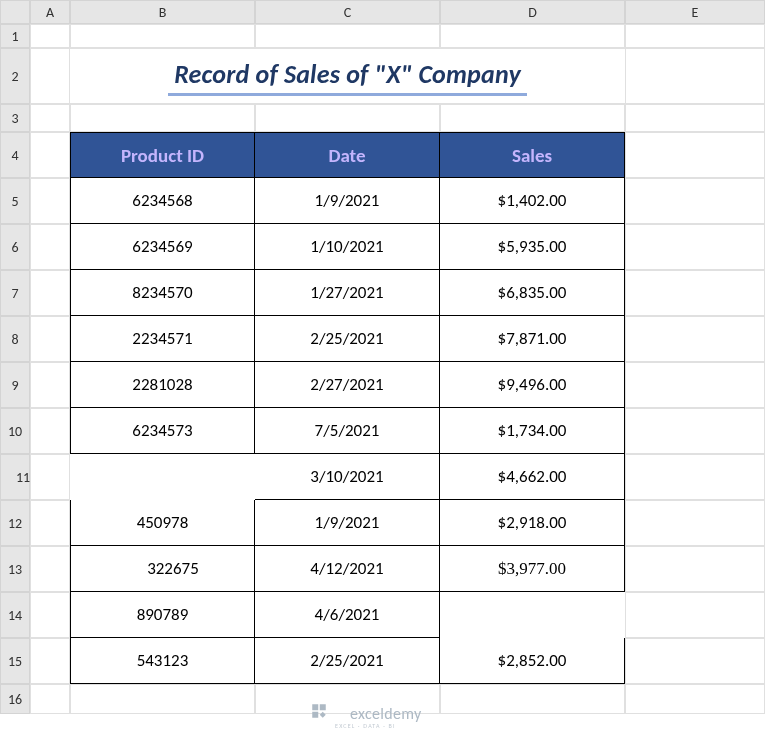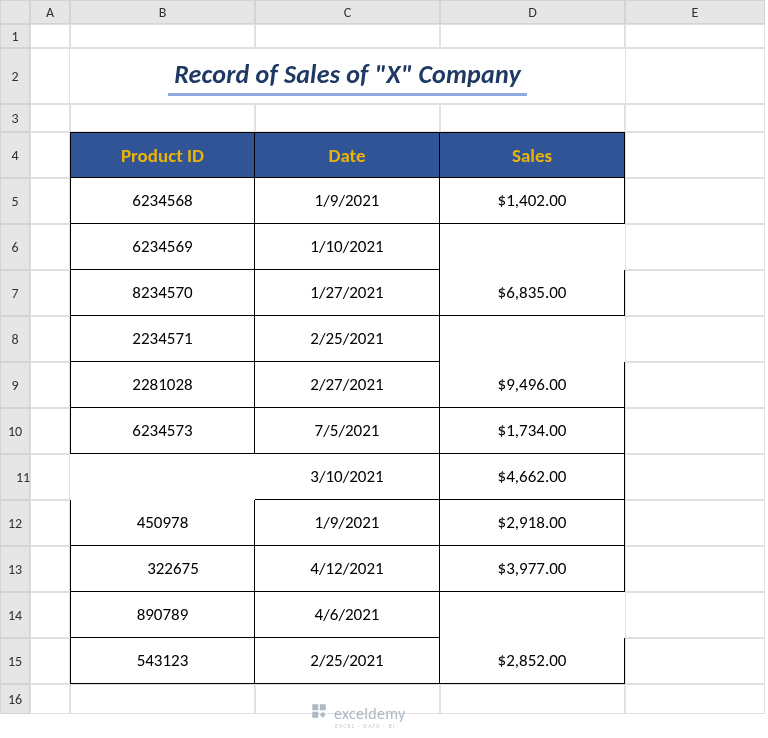--- a/index.html
+++ b/index.html
@@ -47,21 +47,21 @@
     font-weight: bold;
     font-style: italic;
     color: #1f3864;
     border-bottom: 3px solid #8faadc;
     padding: 1px 6px 3px 6px;
     letter-spacing: 0.2px;
   }
 
   .data-header {
     background: #305496;
-    color: #eab308;
+    color: #c4b5fd;
     font-weight: bold;
     font-size: 19px;
     display: flex;
     align-items: center;
     justify-content: center;
     border: 1px solid #000;
   }
   .data-header + .data-header { border-left: none; }
 
   .data-cell {
@@ -75,21 +75,21 @@
   }
   .bcell { border-top: none; }
   .lcell { border-left: none; }
 
   .watermark {
     position: absolute;
     left: 310px;
     top: 702px;
     display: flex;
     align-items: center;
-    gap: 6px;
+    gap: 22px;
     color: #adb9c4;
     font-size: 16px;
     font-weight: 500;
     letter-spacing: 0.3px;
   }
   .watermark svg { width: 18px; height: 18px; }
   .wm-sub {
     position: absolute;
     left: 335px;
     top: 722px;
@@ -172,39 +172,41 @@
     <div class="cell" style="grid-area: 4 / 5;"></div>
     <div class="cell" style="grid-area: 17 / 5;"></div>
     <div class="data-header" style="grid-area: 5 / 3;">Product ID</div>
     <div class="data-header lcell" style="grid-area: 5 / 4;">Date</div>
     <div class="data-header lcell" style="grid-area: 5 / 5;">Sales</div>
     <div class="data-cell bcell" style="grid-area: 6 / 3;">6234568</div>
     <div class="data-cell bcell lcell" style="grid-area: 6 / 4;">1/9/2021</div>
     <div class="data-cell bcell lcell" style="grid-area: 6 / 5;">$1,402.00</div>
     <div class="data-cell bcell" style="grid-area: 7 / 3;">6234569</div>
     <div class="data-cell bcell lcell" style="grid-area: 7 / 4;">1/10/2021</div>
+    <div class="data-cell bcell lcell" style="grid-area: 7 / 5;">$5,935.00</div>
     <div class="data-cell bcell" style="grid-area: 8 / 3;">8234570</div>
     <div class="data-cell bcell lcell" style="grid-area: 8 / 4;">1/27/2021</div>
     <div class="data-cell bcell lcell" style="grid-area: 8 / 5;">$6,835.00</div>
     <div class="data-cell bcell" style="grid-area: 9 / 3;">2234571</div>
     <div class="data-cell bcell lcell" style="grid-area: 9 / 4;">2/25/2021</div>
+    <div class="data-cell bcell lcell" style="grid-area: 9 / 5;">$7,871.00</div>
     <div class="data-cell bcell" style="grid-area: 10 / 3;">2281028</div>
     <div class="data-cell bcell lcell" style="grid-area: 10 / 4;">2/27/2021</div>
     <div class="data-cell bcell lcell" style="grid-area: 10 / 5;">$9,496.00</div>
     <div class="data-cell bcell" style="grid-area: 11 / 3;">6234573</div>
     <div class="data-cell bcell lcell" style="grid-area: 11 / 4;">7/5/2021</div>
     <div class="data-cell bcell lcell" style="grid-area: 11 / 5;">$1,734.00</div>
     <div class="data-cell bcell lcell" style="grid-area: 12 / 4;">3/10/2021</div>
     <div class="data-cell bcell lcell" style="grid-area: 12 / 5;">$4,662.00</div>
     <div class="data-cell bcell" style="grid-area: 13 / 3;">450978</div>
     <div class="data-cell bcell lcell" style="grid-area: 13 / 4;">1/9/2021</div>
     <div class="data-cell bcell lcell" style="grid-area: 13 / 5;">$2,918.00</div>
     <div class="data-cell bcell" style="grid-area: 14 / 3; padding-left: 21px;">322675</div>
     <div class="data-cell bcell lcell" style="grid-area: 14 / 4;">4/12/2021</div>
-    <div class="data-cell bcell lcell" style="grid-area: 14 / 5;">$3,977.00</div>
+    <div class="data-cell bcell lcell" style="grid-area: 14 / 5; font-family: Liberation Serif, serif;">$3,977.00</div>
     <div class="data-cell bcell" style="grid-area: 15 / 3;">890789</div>
     <div class="data-cell bcell lcell" style="grid-area: 15 / 4;">4/6/2021</div>
     <div class="data-cell bcell" style="grid-area: 16 / 3;">543123</div>
     <div class="data-cell bcell lcell" style="grid-area: 16 / 4;">2/25/2021</div>
     <div class="data-cell bcell lcell" style="grid-area: 16 / 5;">$2,852.00</div>
   </div>
 
 <div class="watermark">
   <span>
     <svg viewBox="0 0 24 24" fill="#adb9c4">

